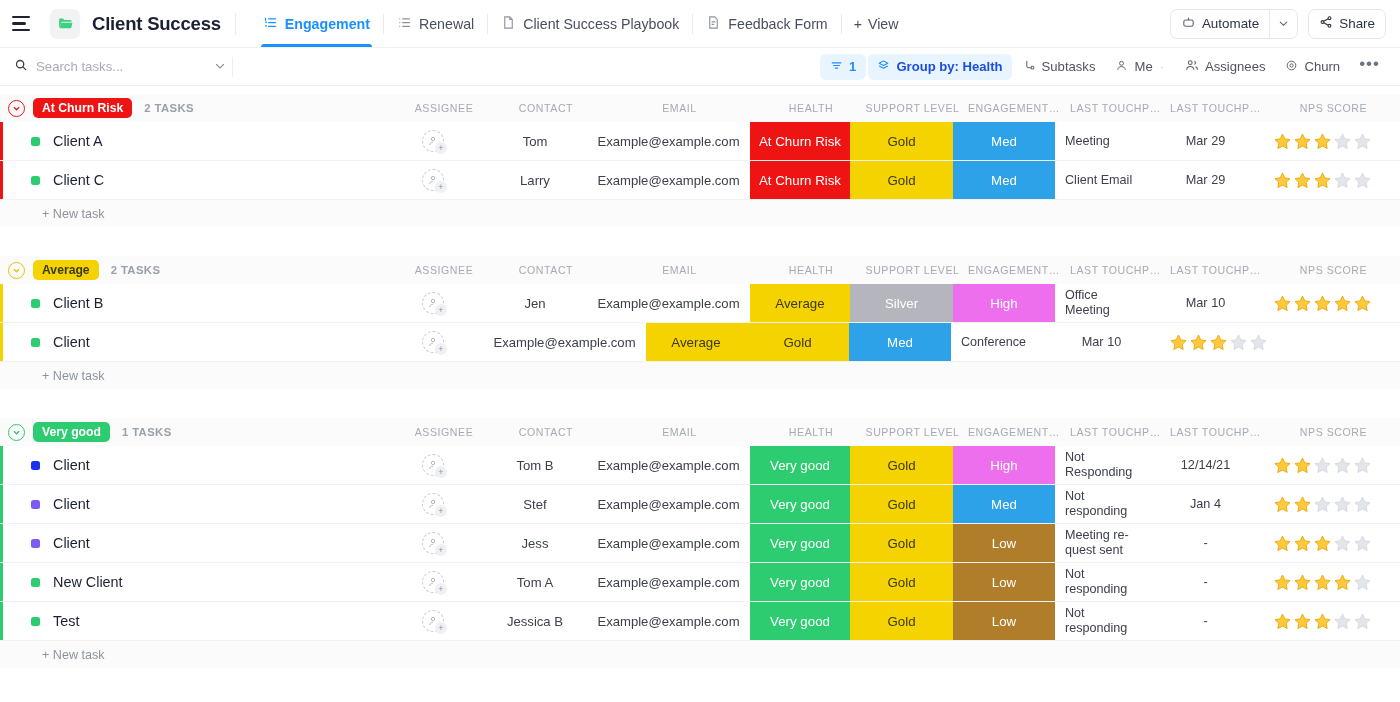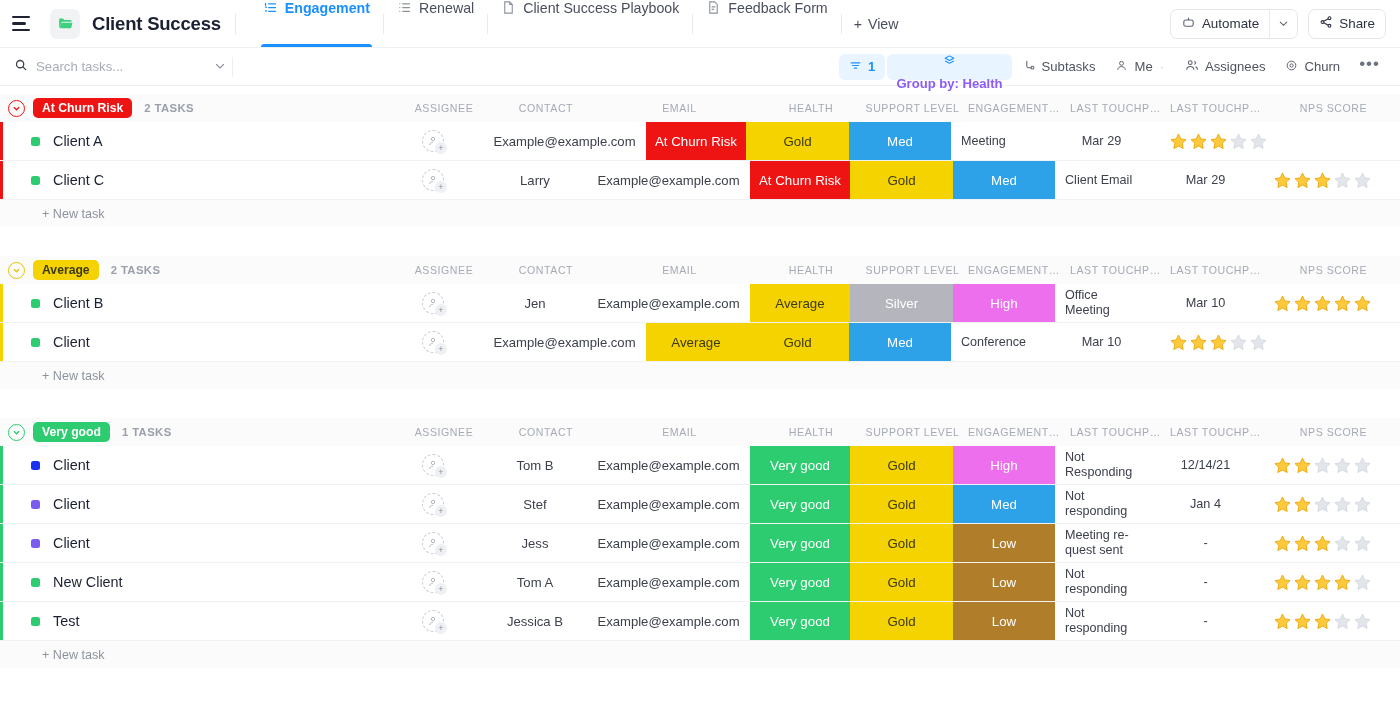--- a/index.html
+++ b/index.html
@@ -29,21 +29,21 @@
     display:flex; align-items:center; justify-content:center; margin-left: 14px;
   }
   .space-title {
     font-size: 18.5px; font-weight: 700; letter-spacing: -0.2px;
     margin-left: 12px; white-space: nowrap; color:#1b2033;
   }
   .vsep { width:1px; height:22px; background:#e8eaed; margin:0 14px; }
 
   .tabs { display:flex; align-items:center; height:100%; }
   .tab {
-    display:flex; align-items:flex-start; gap:7px; height:100%;
+    display:flex; align-items:center; gap:7px; height:100%;
     padding: 0 13px; font-size: 14.2px; color:#4a4f5c; position:relative;
     cursor:pointer; white-space:nowrap;
   }
   .tab.active { color:#1a90ff; font-weight:600; }
   .tab.active:after {
     content:""; position:absolute; left:11px; right:11px; bottom:0;
     height:3px; background:#1a90ff; border-radius:3px 3px 0 0;
   }
   .tab-sep { width:1px; height:20px; background:#e8eaed; }
   .addview {
@@ -72,21 +72,21 @@
     font-family:"Liberation Sans", sans-serif; background:transparent; width:150px;
   }
   .search-input::placeholder { color:#a8adb7; }
   .tool-sep { width:1px; height:20px; background:#eceef1; margin-left:6px; }
 
   .tool-items { display:flex; align-items:center; gap:2px; margin-left:auto; }
   .tool {
     display:flex; align-items:center; gap:6px; height:26px; padding:0 9px;
     border-radius:6px; font-size:13.1px; color:#4f5560; cursor:pointer; white-space:nowrap;
   }
-  .tool.chip-blue { background:#e8f4ff; color:#8b5cf6; font-weight:600;flex-direction:column; }
+  .tool.chip-blue { background:#e8f4ff; color:#1d4ed8; font-weight:600; }
   .tool.filter-chip { background:#e8f4ff; color:#1a90ff; font-weight:700; padding:0 10px; }
   .tool .dotsep { color:#c3c7ce; padding:0 1px; }
   .tool-dots { font-size:17px; color:#6b7280; letter-spacing:1px; padding:0 8px 6px 8px; cursor:pointer; }
 
   
   .board { height: calc(702px - 48px - 38px); overflow:hidden; background:#fff; }
 
   .group { position:relative;margin-top:8px; }
   .group-head {
     display:flex; align-items:center; height:28px; padding-left: 8px;
@@ -356,20 +356,23 @@
         </div>
         <div class="cell" style="width:100px">
           <span class="avatar-add">
             <svg width="12" height="12" viewBox="0 0 24 24" fill="none" stroke="#b3b9c2" stroke-width="2">
               <circle cx="12" cy="8" r="3.4"></circle>
               <path d="M5.5 20c0-3.4 2.9-5.6 6.5-5.6"></path>
             </svg>
             <span class="plus">+</span>
           </span>
         </div>
+        <div class="cell" style="width:104px">
+          <span class="muted">Tom</span>
+        </div>
         <div class="cell" style="width:163px">
           <span class="email">Example@example.com</span>
         </div>
         <div class="cell" style="width:100px">
           <span class="pill" style="background:#ef1414;color:#ffffff">At Churn Risk</span>
         </div>
         <div class="cell" style="width:103px">
           <span class="pill" style="background:#f5d300;color:#3c3a10">Gold</span>
         </div>
         <div class="cell" style="width:102px">

